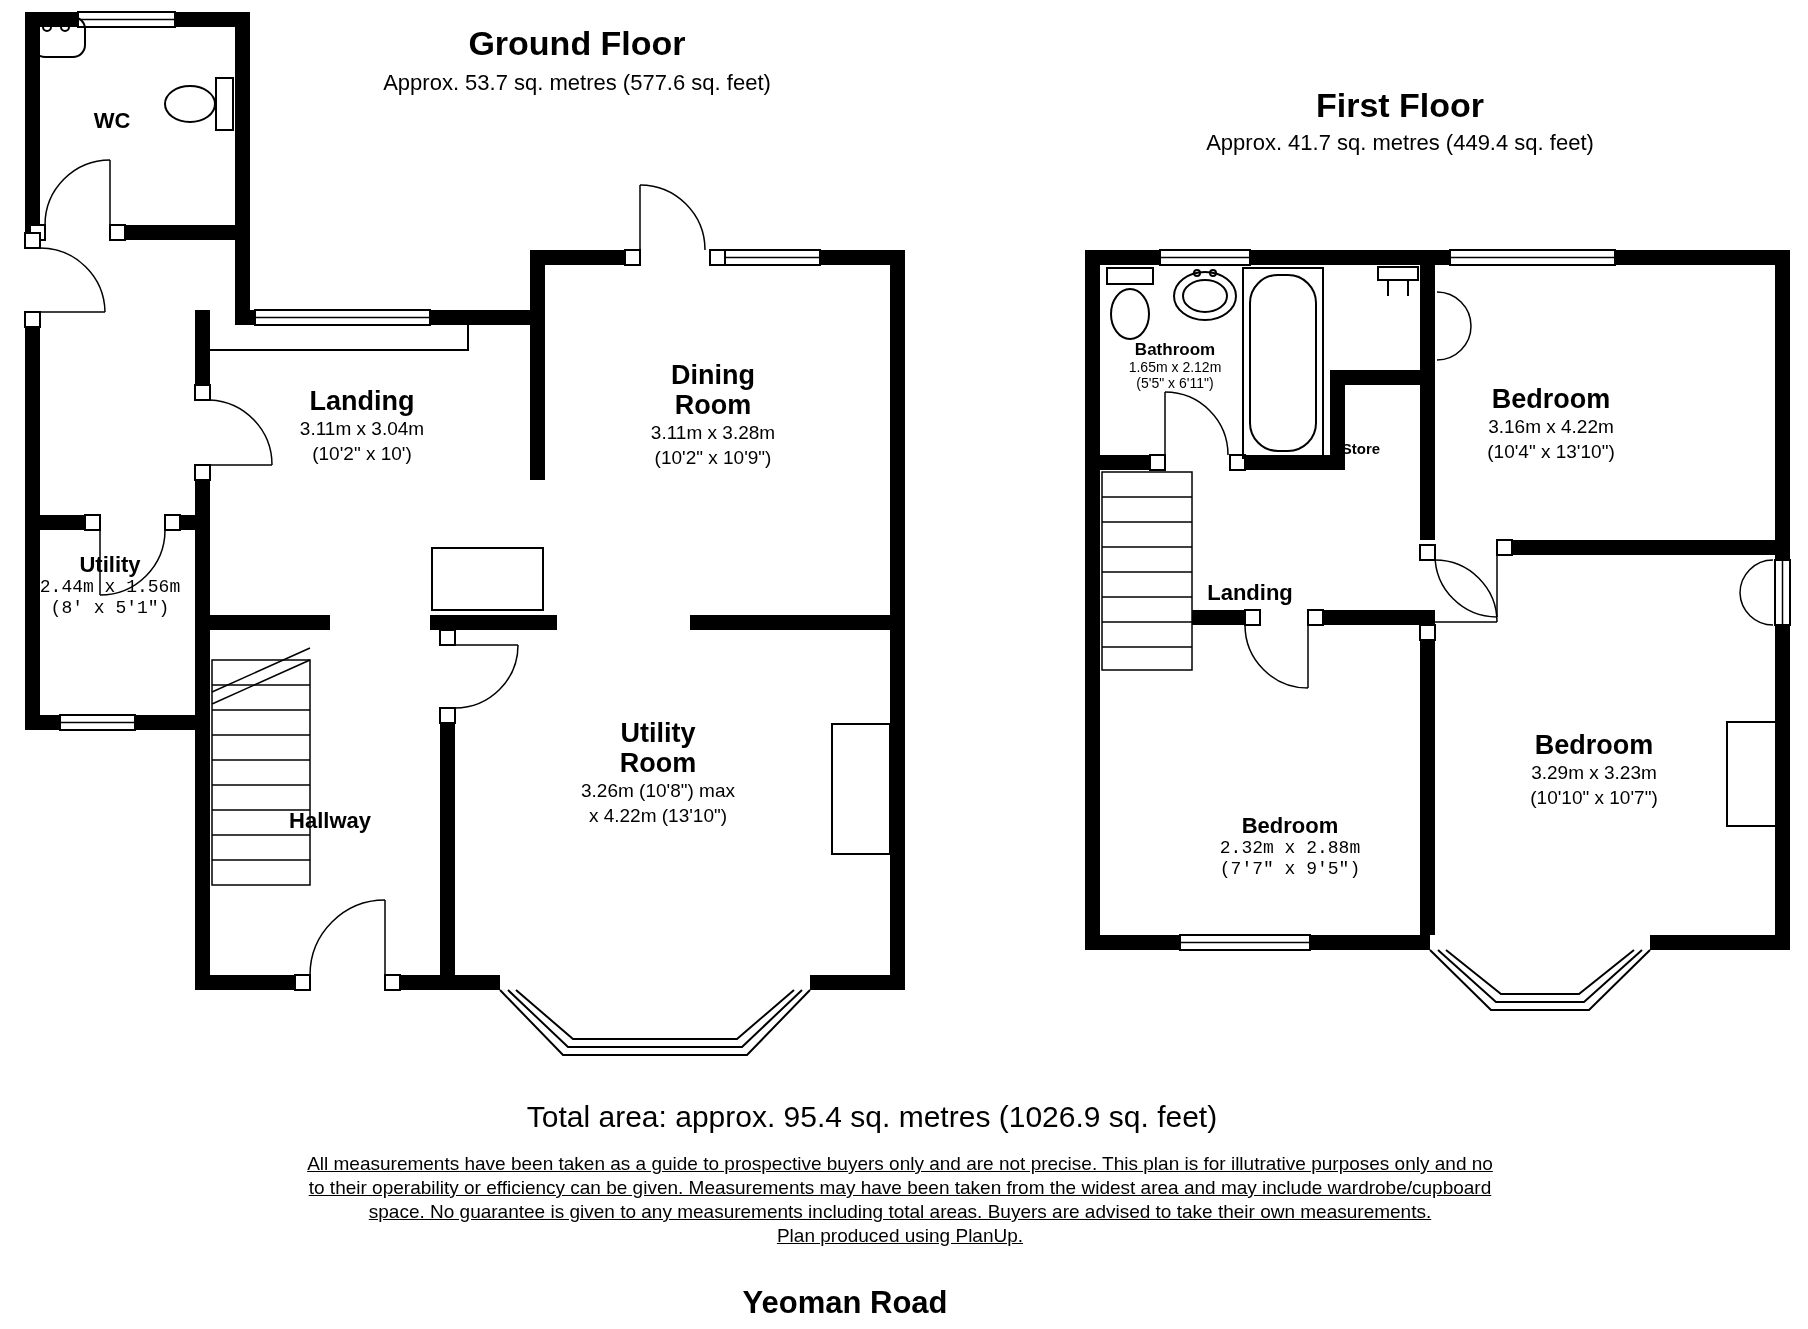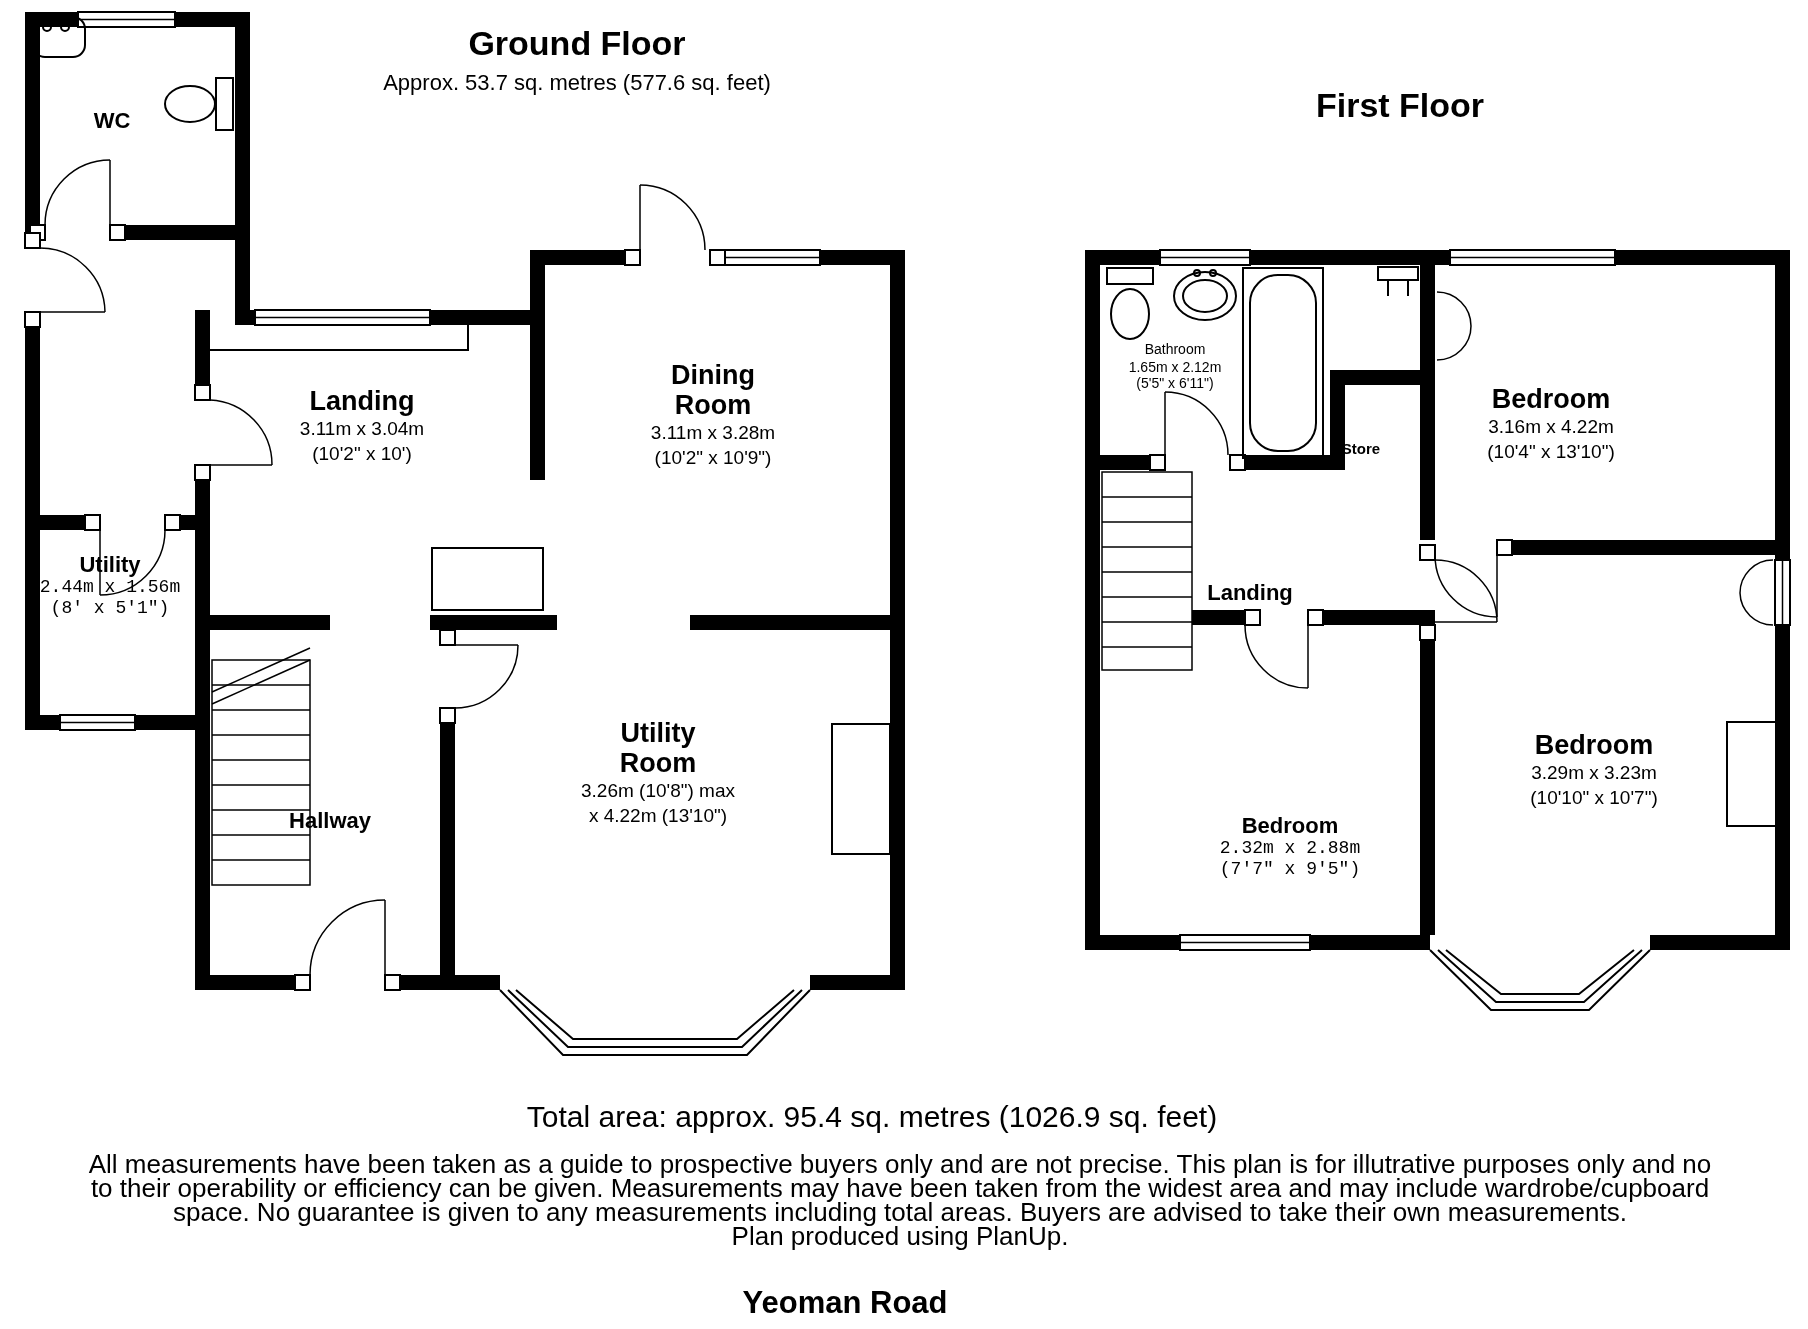--- a/index.html
+++ b/index.html
@@ -6,26 +6,26 @@
   .canvas{position:relative;width:1808px;height:1329px;background:#ffffff;
           font-family:"Liberation Sans",sans-serif;color:#000;overflow:hidden;}
   .plan-svg{position:absolute;left:0;top:0;}
   .label{position:absolute;text-align:center;transform:translateX(-50%);white-space:nowrap;}
   .floor-title{font-size:34px;font-weight:bold;line-height:38px;}
   .floor-sub{font-size:22px;line-height:26px;}
   .rn-lg{font-size:27px;font-weight:bold;line-height:30px;}
   .rd-lg{font-size:19px;line-height:25px;}
   .rn-md{font-size:22px;font-weight:bold;line-height:25px;}
   .rd-md{font-size:18px;line-height:21px;font-family:Liberation Mono, monospace;}
-  .rn-sm{font-size:14px;font-weight:normal;line-height:19px;}
+  .rn-sm{font-size:17px;font-weight:bold;line-height:19px;}
   .rd-sm{font-size:14px;line-height:16px;}
   .rn-xs{font-size:15px;font-weight:bold;line-height:17px;}
   .wrap2{white-space:normal;width:132px;margin:0 auto;}
   .total-area{font-size:30px;line-height:34px;}
-  .disclaimer{font-size:26px;line-height:24px;}
+  .disclaimer{font-size:19px;line-height:24px;text-decoration:underline;}
   .address{font-size:31px;font-weight:bold;line-height:34px;}
 </style>
 </head>
 <body>
 
 <div class="canvas">
 
 <svg class="plan-svg" width="1808" height="1329" viewBox="0 0 1808 1329">
 
   <g fill="#000000" stroke="none">
@@ -270,20 +270,21 @@
     <path d="M 1430 950 L 1491 1010 L 1589 1010 L 1650 950"></path>
     <path d="M 1438 950 L 1496 1002 L 1584 1002 L 1642 950"></path>
     <path d="M 1446 950 L 1501 994 L 1579 994 L 1634 950"></path>
   </g>
 </svg>
 
 <div class="label floor-title" style="left:577px;top:24px">Ground Floor</div>
 <div class="label floor-sub" style="left:577px;top:70px">Approx. 53.7 sq. metres (577.6 sq. feet)</div>
 
 <div class="label floor-title" style="left:1400px;top:86px">First Floor</div>
+<div class="label floor-sub" style="left:1400px;top:130px">Approx. 41.7 sq. metres (449.4 sq. feet)</div>
 
 <div class="label rn-md" style="left:112px;top:108px">WC</div>
 
 <div class="label" style="left:362px;top:386px">
   <div class="rn-lg">Landing</div>
   <div class="rd-lg">3.11m x 3.04m</div>
   <div class="rd-lg">(10'2" x 10')</div>
 </div>
 
 <div class="label" style="left:713px;top:360px">

